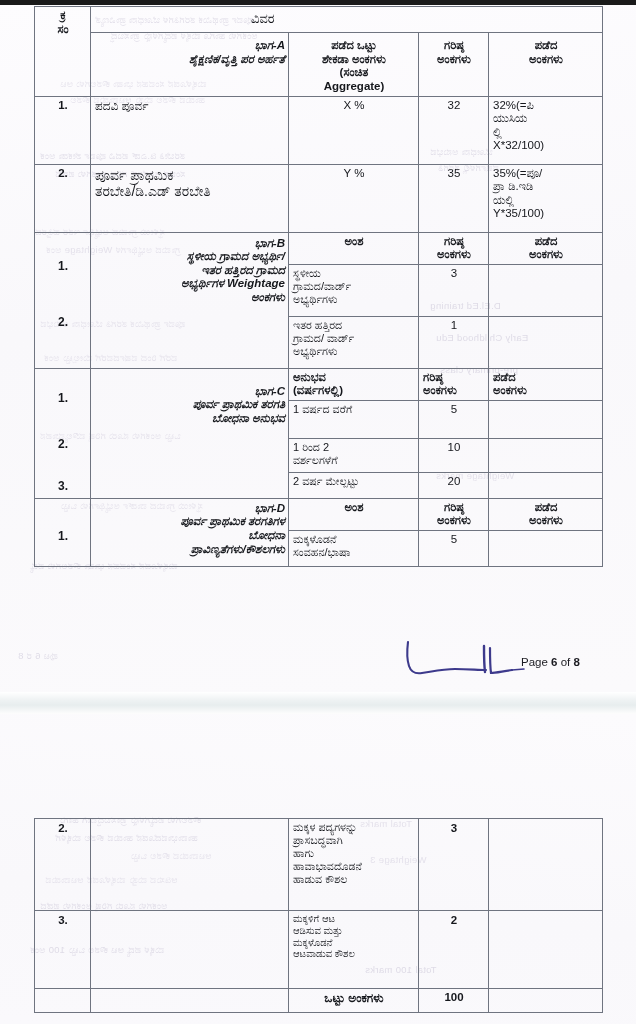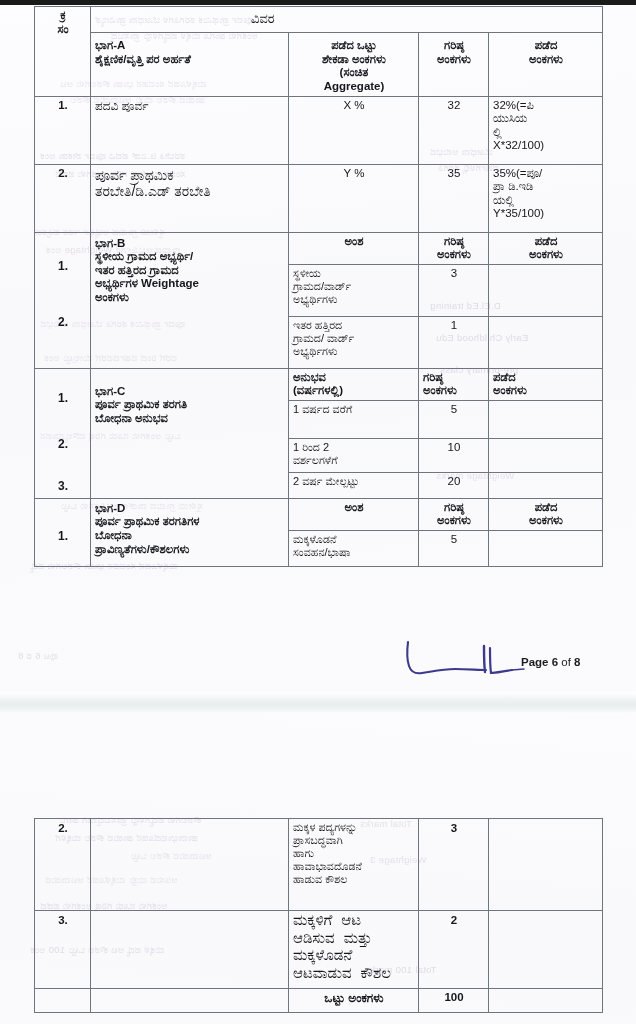--- a/index.html
+++ b/index.html
@@ -84,23 +84,24 @@
   .b  { font-weight: 700; }
   .mid { vertical-align: middle; }
   .hdr {
     font-weight: 700;
     text-align: center;
     font-size: 12px;
     line-height: 1.25;
   }
   .part-title {
     font-weight: 700;
-    text-align: left;
+    text-align: right;
     font-size: 12.5px;
     line-height: 1.3;
+    font-style: italic;
   }
   .sn { text-align: center; font-weight: 700; font-size: 12px; }
   .num { text-align: center; font-size: 12px; }
   .numb { text-align: center; font-size: 12px; font-weight: 700; }
   .small { font-size: 11px; margin-top: 16px; }
 
   .signature-wrap {
     position: absolute;
     left: 400px;
     top: 636px;
@@ -110,21 +111,21 @@
   .sig-svg { position: absolute; left: 0; top: 0; }
   .page-label {
     position: absolute;
     left: 121px;
     top: 20px;
     font-size: 11.5px;
     color: #1c1c22;
     white-space: nowrap;
   }
   .page-label .b { font-weight: 700; }
-  .page-label .lbl { font-weight: 700; }
+  .page-label .lbl { font-weight: 400; }
 </style>
 </head>
 <body>
 
 <div class="scan-sheet" id="page-upper">
   <div class="top-edge"></div>
 
   <div class="bleed" style="left:95px; top:14px;">ಪೂರ್ವ ಪ್ರಾಥಮಿಕ ತರಗತಿಗಳ ಬೋಧನಾ ಪ್ರಾವಿಣ್ಯತೆ</div>
   <div class="bleed" style="left:110px; top:30px;">ಅಂಕಗಳು ಹಾಗೂ ಮಕ್ಕಳ ಪದ್ಯಗಳನ್ನು ಪ್ರಾಸಬದ್ಧ</div>
   <div class="bleed f2" style="left:60px; top:78px;">ಮಕ್ಕಳೊಡನೆ ಸಂವಹನ ಭಾಷಾ ಕೌಶಲಗಳು ಆಟ</div>
@@ -390,21 +391,21 @@
           <div>ಹಾವಾಭಾವದೊಡನೆ</div>
           <div>ಹಾಡುವ ಕೌಶಲ</div>
         </td>
         <td class="numb" style="padding-top:3px;">3</td>
         <td></td>
       </tr>
 
       <tr style="height:78px;">
         <td class="sn" style="padding-top:3px;">3.</td>
         <td></td>
-        <td class="kn" style="font-size:15px;font-family:Liberation Mono, monospace;">
+        <td class="kn" style="font-size:10px;">
           <div>ಮಕ್ಕಳಿಗೆ ಆಟ</div>
           <div>ಆಡಿಸುವ ಮತ್ತು</div>
           <div>ಮಕ್ಕಳೊಡನೆ</div>
           <div>ಆಟವಾಡುವ ಕೌಶಲ</div>
         </td>
         <td class="numb" style="padding-top:3px;">2</td>
         <td></td>
       </tr>
 
       <tr style="height:24px;">

